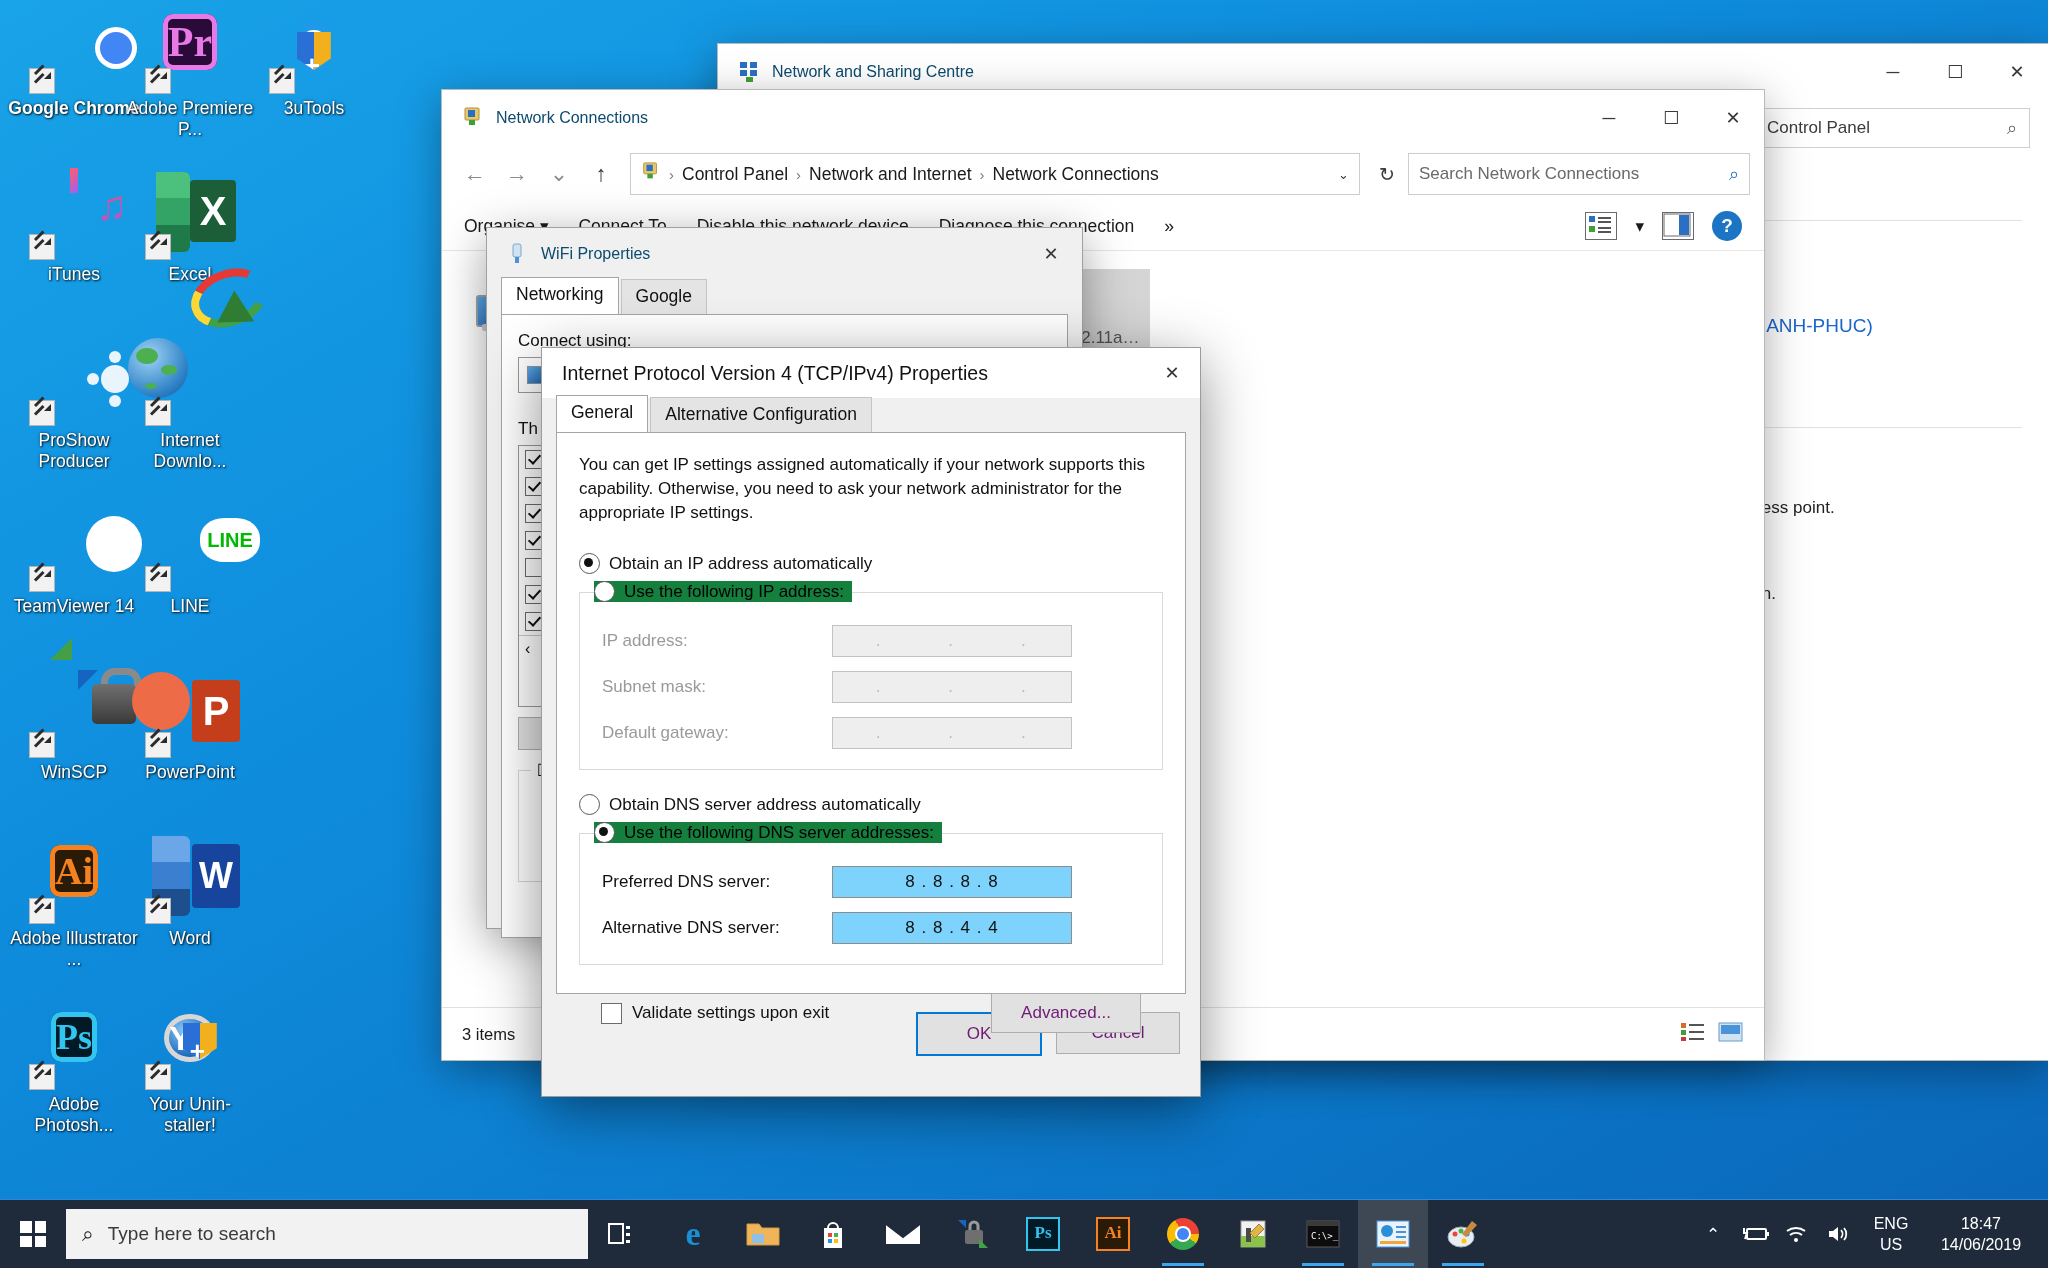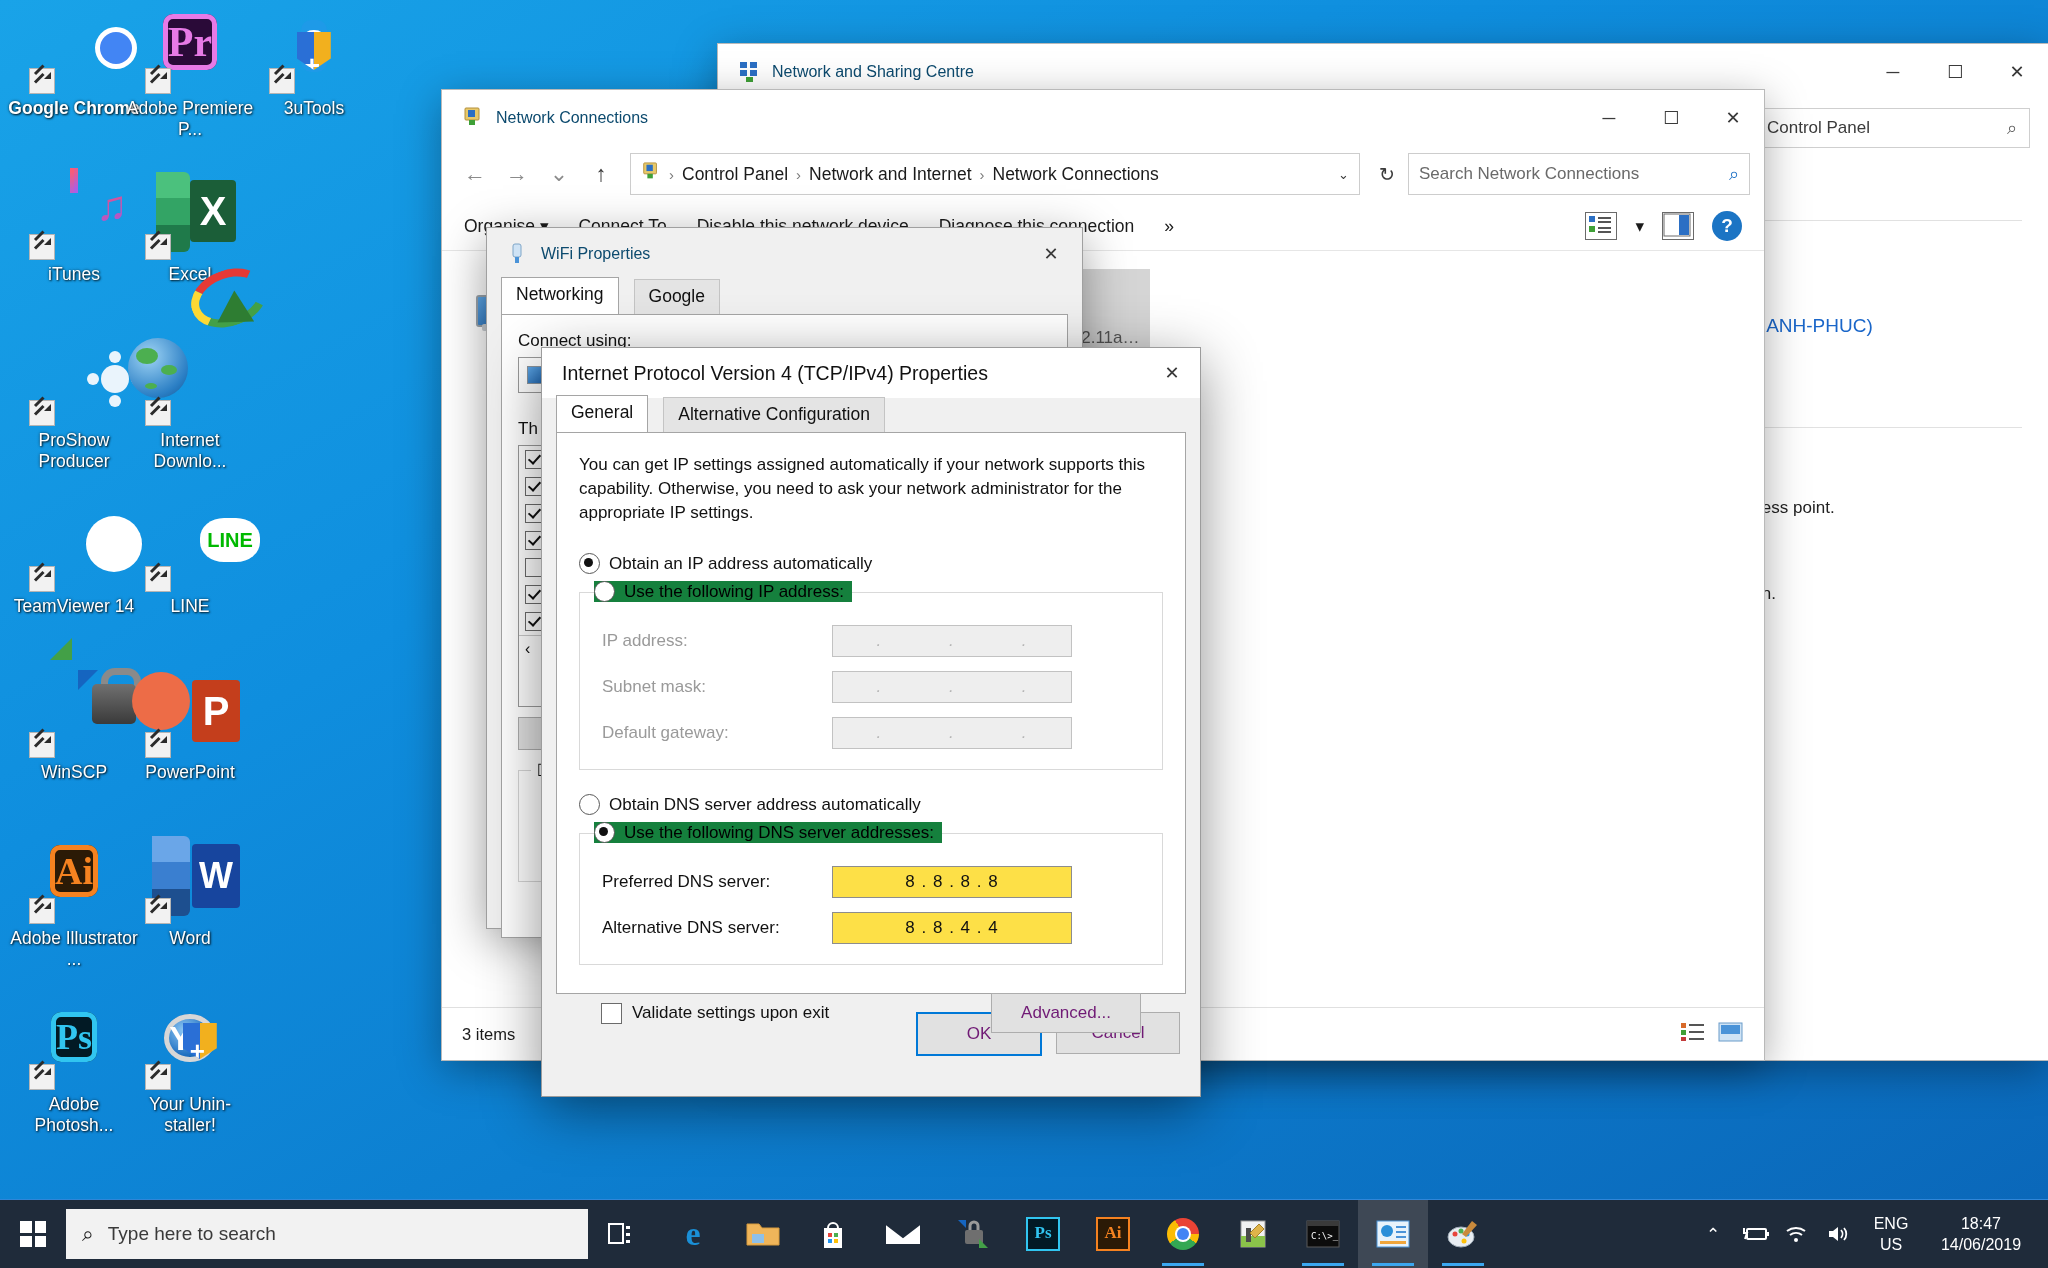--- a/index.html
+++ b/index.html
@@ -161,21 +161,21 @@
   .bars{position:absolute;left:16px;bottom:-2px;display:flex;align-items:flex-end;gap:2px;}
   .bars i{width:5px;background:#3fa037;display:block;}
   .statusbar{position:absolute;left:0;right:0;bottom:0;height:52px;border-top:1px solid #e0e0e0;
      display:flex;align-items:center;padding:0 20px;font-size:16.5px;color:#1b1b1b;background:#fff;}
   .statusbar .right{margin-left:auto;display:flex;gap:12px;align-items:center;}
 
   
   #wifiprop{left:487px;top:228px;width:595px;height:700px;background:#f0f0f0;
      box-shadow:0 0 0 1px #a0a0a0,0 12px 45px rgba(0,0,0,.4);}
   #wifiprop .titlebar{background:#f0f0f0;height:52px;}
-  .tabstrip{display:flex;padding:0 14px;gap:15px;align-items:flex-end;height:34px;}
+  .tabstrip{display:flex;padding:0 14px;gap:2px;align-items:flex-end;height:34px;}
   .tab{padding:6px 14px 7px;font-size:17.5px;background:#e4e4e4;border:1px solid #c4c4c4;border-bottom:none;color:#111;}
   .tab.active{background:#fff;border-color:#a5a5a5;position:relative;z-index:2;padding-bottom:9px;}
   .tabpane{margin:0 14px 14px;background:#fff;border:1px solid #a5a5a5;height:calc(100% - 110px);padding:16px;
      font-size:17px;color:#111;position:relative;}
   .listbox{border:1px solid #9a9a9a;background:#fff;height:260px;margin-top:6px;overflow:hidden;}
   .listrow{display:flex;align-items:center;gap:8px;padding:4px 6px;font-size:16px;}
   .cbx{width:17px;height:17px;border:1px solid #6b6b6b;background:#fff;flex:0 0 auto;position:relative;}
   .cbx.checked:after{content:"";position:absolute;left:5px;top:1px;width:5px;height:10px;border:solid #111;
      border-width:0 2px 2px 0;transform:rotate(42deg);}
   .adapt-ico{width:18px;height:16px;background:linear-gradient(135deg,#5fa8e8,#1b5fa8);border:1px solid #8b949c;flex:0 0 auto;}
@@ -192,21 +192,21 @@
   #ipv4 .pane{margin:0 14px;background:#fff;border:1px solid #a5a5a5;height:520px;padding:20px 22px;position:relative;}
   .para{font-size:17px;color:#111;line-height:24px;}
   .radio-line{display:flex;align-items:center;gap:9px;font-size:17px;color:#111;margin-top:14px;}
   .radio{width:19px;height:19px;border-radius:50%;border:1px solid #585858;background:#fff;flex:0 0 auto;position:relative;}
   .radio.on:after{content:"";position:absolute;left:4px;top:4px;width:9px;height:9px;border-radius:50%;background:#111;}
   .group{border:1px solid #d9d9d9;margin-top:-10px;padding:22px 0 16px 0;position:relative;}
   .group>.legend{position:absolute;top:-12px;left:14px;background:#15803d;padding-right:8px;display:flex;align-items:center;gap:9px;font-size:17px;}
   .frow{display:flex;align-items:center;padding:4px 22px;margin-top:6px;}
   .frow .lab{width:230px;font-size:17px;color:#111;}
   .frow .lab.dim{color:#9a9a9a;}
-  .fld{width:218px;height:30px;border:1px solid #8d8d8d;background:#fde047;display:flex;align-items:center;
+  .fld{width:218px;height:30px;border:1px solid #8d8d8d;background:#7dd3fc;display:flex;align-items:center;
      justify-content:space-around;font-size:17px;letter-spacing:1px;color:#111;padding:0 10px;}
   .fld.dis{background:#eeeeee;border-color:#c2c2c2;color:#b5b5b5;}
   .check-line{display:flex;align-items:center;gap:10px;font-size:17px;color:#111;}
   .btnbar{display:flex;justify-content:flex-end;gap:14px;padding:18px 20px 0;}
   .btn{border:1px solid #adadad;background:#e1e1e1;font-size:17px;width:122px;height:40px;
      display:flex;align-items:center;justify-content:center;color:#701a75;}
   .btn.focus{border:2px solid #0078d7;}
   .btn.adv{width:148px;height:38px;}
 
   

